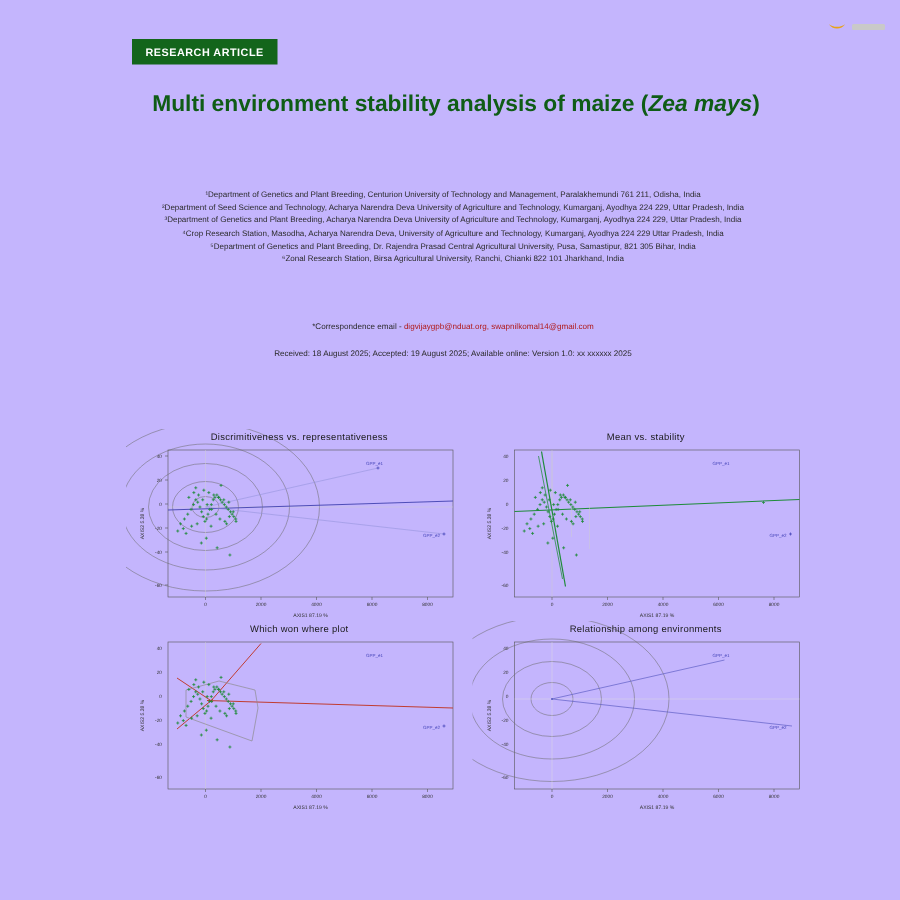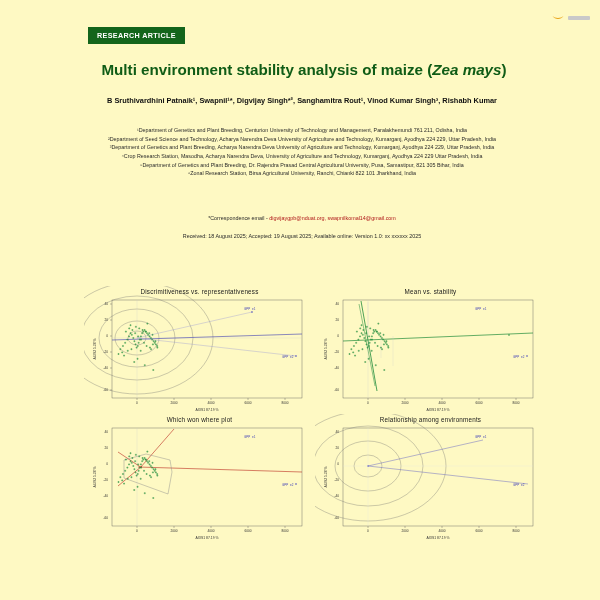--- a/index.html
+++ b/index.html
@@ -1,21 +1,21 @@
 <!DOCTYPE html>
 <html><head>
 <meta charset="utf-8">
 <style>
   html,body{margin:0;padding:0;}
   body{
     width:600px;height:600px;background:#ffffff;
     font-family:"Liberation Sans", sans-serif;
     color:#222;overflow:hidden;position:relative;
   }
-  .page{position:absolute;inset:0;background:#fef9c3;}
+  .page{position:absolute;inset:0;background:#c4b5fd;}
 
   
   .topmark{position:absolute;right:10px;top:14px;display:flex;align-items:center;gap:4px;}
   .topmark .swoosh{width:12px;height:7px;}
   .topmark .bar{width:22px;height:4px;background:#c9c9c9;border-radius:1px;}
 
   
   .badge-row{position:absolute;left:88px;top:24px;}
   .badge{
     display:inline-block;background:#13651b;color:#fff;
@@ -85,21 +85,21 @@
 
   <div class="badge-row">
     <span class="badge">RESEARCH ARTICLE</span>
   </div>
 
   <div class="title">
     <span>Multi environment stability analysis of maize (</span><i>Zea mays</i><span>)</span><br>
   </div>
 
   <div class="authors">
-    <span>B Sruthivardhini Patnaik¹, Swapnil¹*, Digvijay Singh*², Sanghamitra Rout¹, Vinod Kumar Singh³, Rishabh Kumar</span><br>
+    <br>
   </div>
 
   <div class="affils">
     <div>¹Department of Genetics and Plant Breeding, Centurion University of Technology and Management, Paralakhemundi 761 211, Odisha, India</div>
     <div>²Department of Seed Science and Technology, Acharya Narendra Deva University of Agriculture and Technology, Kumarganj, Ayodhya 224 229, Uttar Pradesh, India</div>
     <div>³Department of Genetics and Plant Breeding, Acharya Narendra Deva University of Agriculture and Technology, Kumarganj, Ayodhya 224 229, Uttar Pradesh, India</div>
     <div>⁴Crop Research Station, Masodha, Acharya Narendra Deva, University of Agriculture and Technology, Kumarganj, Ayodhya 224 229 Uttar Pradesh, India</div>
     <div>⁵Department of Genetics and Plant Breeding, Dr. Rajendra Prasad Central Agricultural University, Pusa, Samastipur, 821 305 Bihar, India</div>
     <div>⁶Zonal Research Station, Birsa Agricultural University, Ranchi, Chianki 822 101 Jharkhand, India</div>
   </div>

